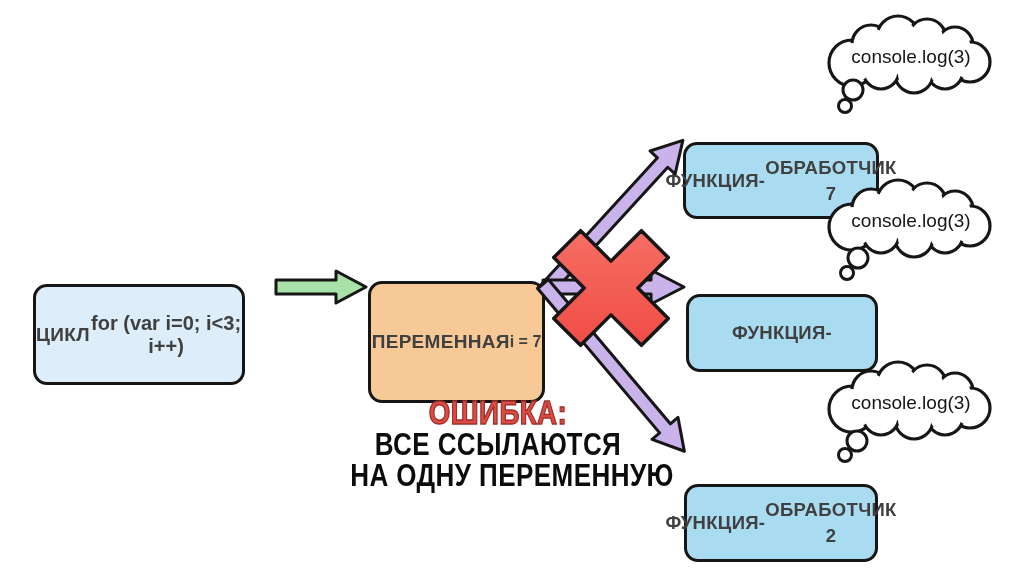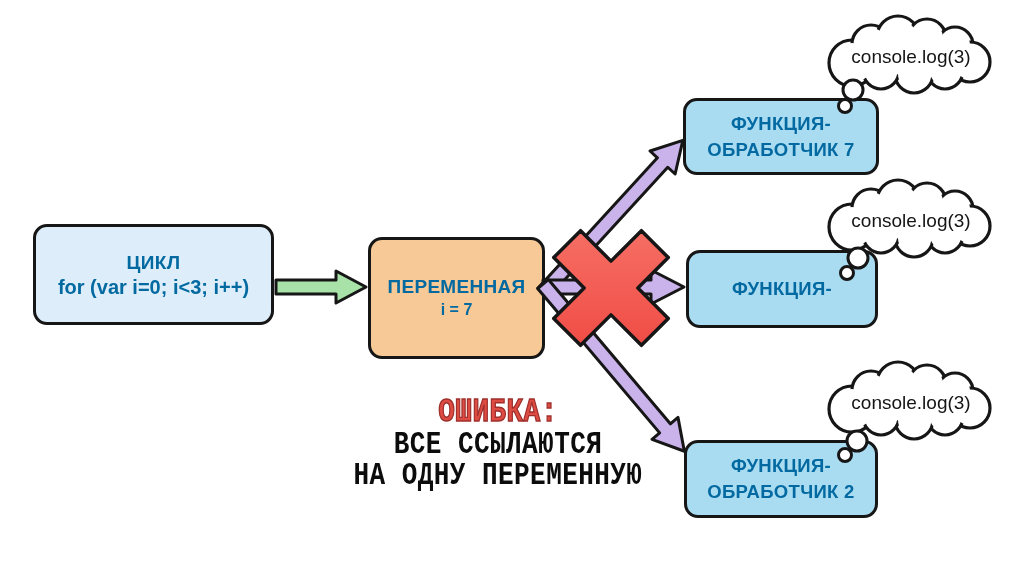--- a/index.html
+++ b/index.html
@@ -3,40 +3,40 @@
 <meta charset="utf-8">
 <style>
   * { margin:0; padding:0; box-sizing:border-box; }
   html,body { background:#ffffff; }
   #canvas {
     position:relative; width:1024px; height:572px; background:#ffffff;
     overflow:hidden; font-family:"Liberation Sans", sans-serif; color:#111;
   }
   .box {
     position:absolute; border:3px solid #161616; border-radius:14px;
-    display:flex; flex-direction:column; justify-content:center; align-items:center;
-    text-align:center; font-weight:bold; color:#0369a1;
+    display:flex; justify-content:center; align-items:center;
+    text-align:center; font-weight:bold; color:#404040;margin-top:44px;
   }
-  #loop-box   { left:33px;  top:224px; width:241px; height:101px; background:#ddeefa; }
+  #loop-box   { left:33px;  top:240px; width:212px; height:101px; background:#ddeefa; }
   #var-box    { left:368px; top:237px; width:177px; height:122px;  background:#f7c996; }
   .handler-box{ left:683px; width:196px; height:77px; background:#a9dbf1; }
   #handler-1  { top:98px; }
   #handler-2  { top:250px; left:686px; width:192px; height:78px; }
   #handler-3  { top:440px; left:684px; width:194px; height:78px; }
 
   .box .l-title { font-size:19px; line-height:26px; letter-spacing:0.4px; }
   .box .l-code  { font-size:20px; line-height:23px; }
   #var-box .l-title { font-size:19px; line-height:24px; letter-spacing:0.3px; }
   #var-box .l-val   { font-size:16px; line-height:22px; }
   #var-box .l-note  { font-size:17px; line-height:22px; }
   .handler-box .h-line { font-size:18.5px; line-height:26px; letter-spacing:0.3px; }
 
   #error-label {
     position:absolute; left:322px; top:396px; width:352px;
-    text-align:center; z-index:2; font-weight:bold;font-family:Liberation Mono, monospace;
+    text-align:center; z-index:2; font-weight:bold;
   }
   #error-label .err-line {
     display:block; white-space:nowrap; transform:scaleX(0.84); transform-origin:50% 50%;
   }
   #error-heading {
     font-size:33px; line-height:33px; color:#dd4b43;
     -webkit-text-stroke:1.4px #9e2f2b; letter-spacing:0.5px;
   }
   .err-black { font-size:31px; line-height:31px; color:#0c0c0c; letter-spacing:0.5px; }
 

